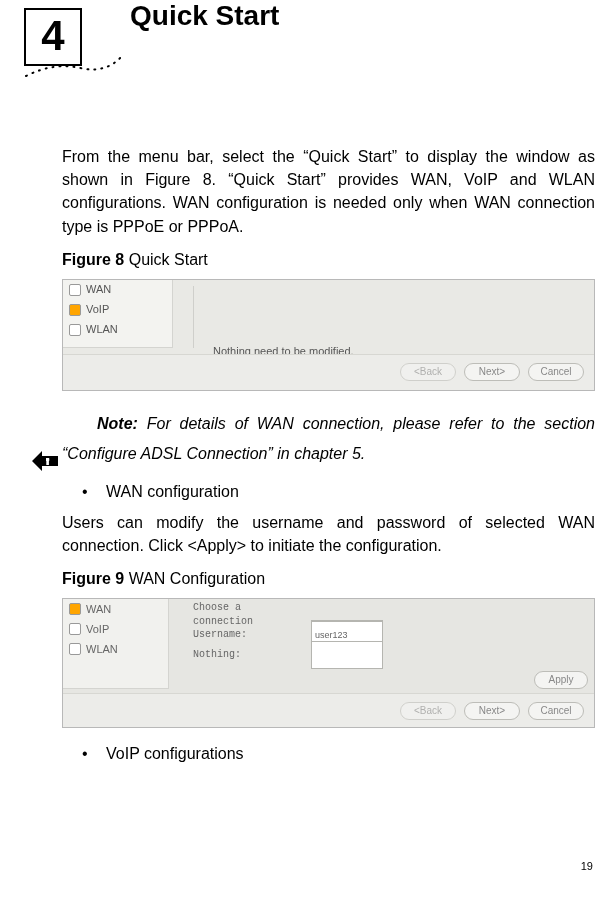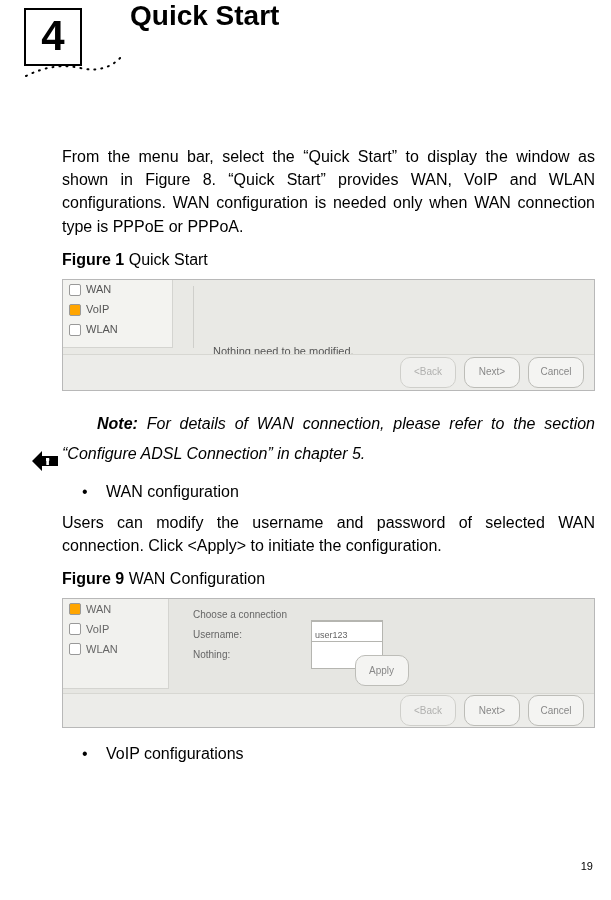--- a/index.html
+++ b/index.html
@@ -88,21 +88,21 @@
   .fig8 .sq { width:12px; height:12px; border:1px solid #999; background:#fff; border-radius:2px; }
   .fig8 .sq.o { background: orange; }
   .fig8 .divider { position:absolute; left:130px; top:6px; bottom:42px; width:1px; background:#cfcfcb; }
   .fig8 .msg { position:absolute; left:150px; top:16px; font-size:11px; color:#555;margin-top:48px; }
   .fig8 .btnbar {
     position:absolute; left:0; right:0; bottom:0; height:36px;
     background:#ecece9; border-top:1px solid #d7d7d2;
     display:flex; justify-content:flex-end; align-items:center; gap:8px; padding-right:10px;
   }
   .fig-btn {
-    width:56px; height:31px; font-size:10px; background:#f4f4f2;
+    width:56px; height:18px; font-size:10px; background:#f4f4f2;
     border:1px solid #bdbdb8; border-radius:10px;
     display:flex; align-items:center; justify-content:center; color:#888;
   }
 
   
   .info-icon {
     position:absolute; left:30px; top:448px; width:30px; height:26px;
   }
 
   
@@ -129,24 +129,24 @@
   .fig9 .sideband {
     position:absolute; left:0; top:0; width:106px; height:90px;
     background:#f1f1ee; border-right:1px solid #d4d4d0; border-bottom:1px solid #d4d4d0;
   }
   .fig9 .hl { position:absolute; left:0; top:0; width:106px; height:20px; background:#fdfac0; }
   .fig9 .row { display:flex; align-items:center; height:20px; padding-left:6px; gap:5px; position:relative; }
   .fig9 .sq { width:12px; height:12px; border:1px solid #999; background:#fff; border-radius:2px; }
   .fig9 .sq.o { background:orange; }
   .fig9 .formarea { position:absolute; left:130px; top:6px; right:10px; font-size:10px; }
   .fig9 .frow { display:flex; align-items:center; height:20px; gap:6px; }
-  .fig9 .frow .lbl { width:112px; text-align:left; color:#666; }
+  .fig9 .frow .lbl { width:112px; text-align:left; color:#666;font-family:Liberation Mono, monospace; }
   .fig9 .finput { width:72px; height:28px; border:1px solid #b5b5b0; background:#fff; font-size:9px; padding:0 3px; display:flex; align-items:center; }
   .fig9 .fsel { width:72px; height:16px; border:1px solid #b5b5b0; background:#fff; font-size:9px; padding:0 3px; display:flex; align-items:center; justify-content:space-between;margin-top:25px; }
-  .fig9 .applybar { position:absolute; left:112px; right:6px; top:56px; display:flex; justify-content:center; }
+  .fig9 .applybar { position:absolute; left:112px; right:6px; top:72px; display:flex; justify-content:flex-end; }
   .fig9 .btnbar {
     position:absolute; left:0; right:0; bottom:0; height:34px;
     background:#ecece9; border-top:1px solid #d7d7d2;
     display:flex; justify-content:flex-end; align-items:center; gap:8px; padding-right:10px;
   }
 
   .pagenum { position:absolute; right:18px; bottom:28px; font-size:11px; }
 </style>
 </head>
 <body>
@@ -165,21 +165,21 @@
   <rect x="16" y="14" width="3.2" height="2.2" fill="#fff" opacity="0"></rect>
   <path d="M17.6 10.2 a1.6 1.6 0 1 1 -0.01 0" fill="#fff"></path>
   <rect x="16.3" y="13" width="2.6" height="4" fill="#fff"></rect>
 </svg>
 
 <div class="content">
 
   <p class="para-just">From the menu bar, select the “Quick Start” to display the window as shown in Figure 8. “Quick Start” provides WAN, VoIP and WLAN configurations. WAN configuration is needed only when WAN connection type is PPPoE or PPPoA.</p>
 
   <p class="fig-label">
-    <b>Figure 1</b><span> Quick Start</span>
+    <b>Figure 8</b><span> Quick Start</span>
   </p>
 
   <div class="fig8">
     <div class="sideband">
       <div class="row">
           <span class="sq"></span>
           <span>WAN</span>
         </div>
       <div class="row">
           <span class="sq o"></span>

